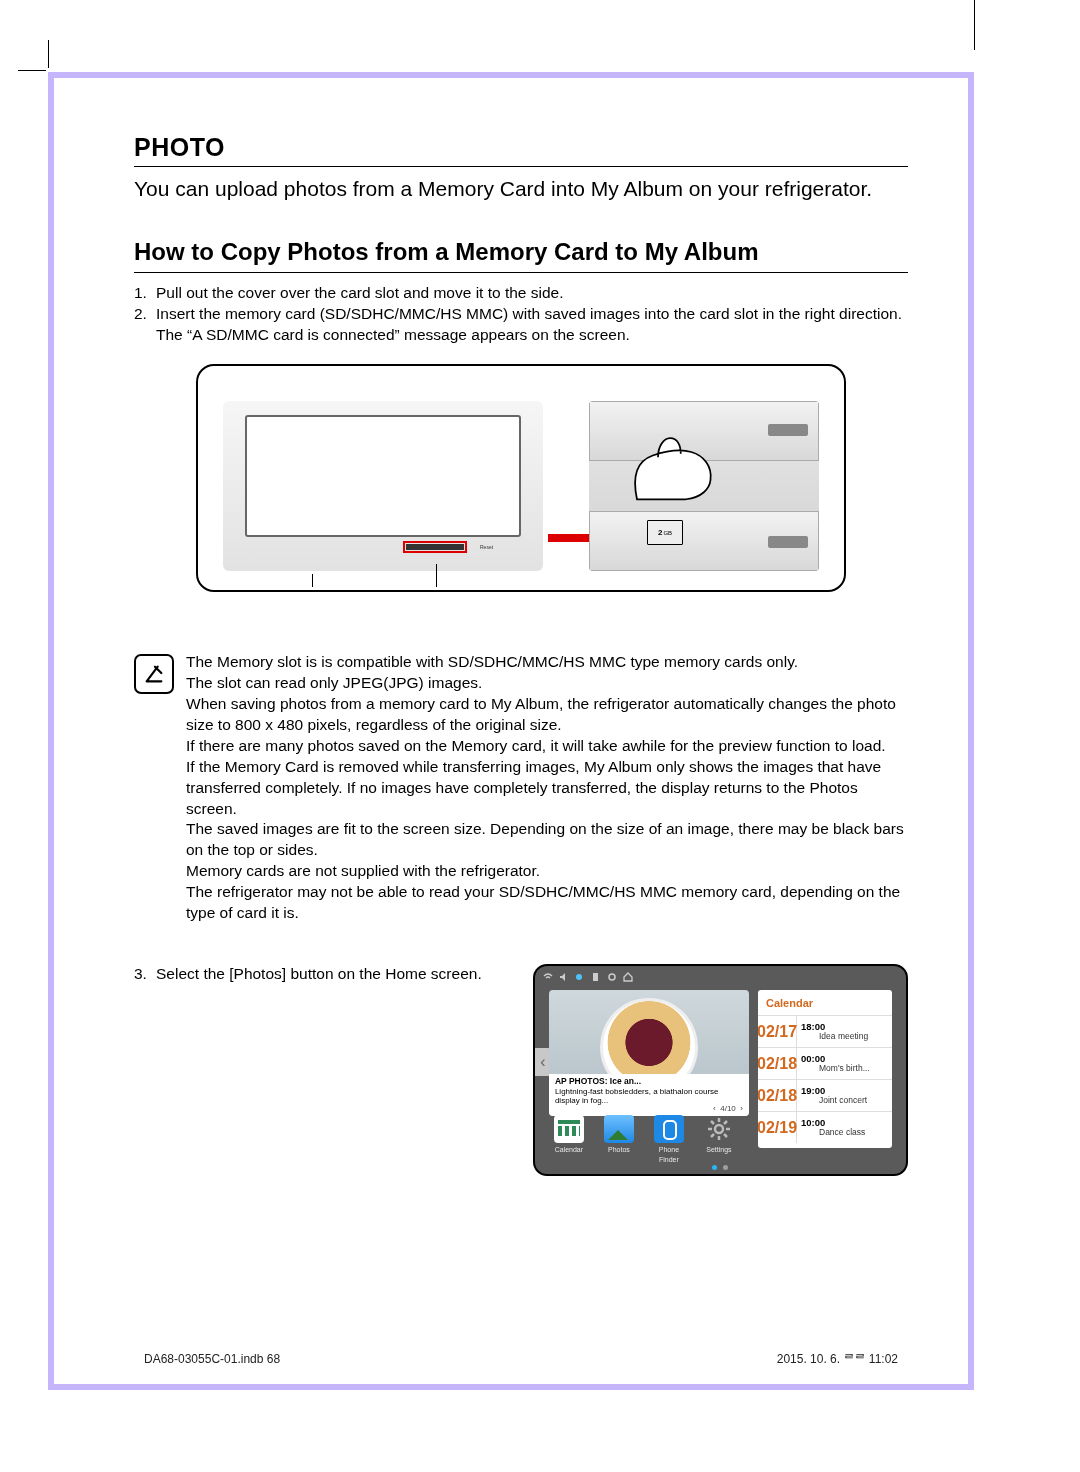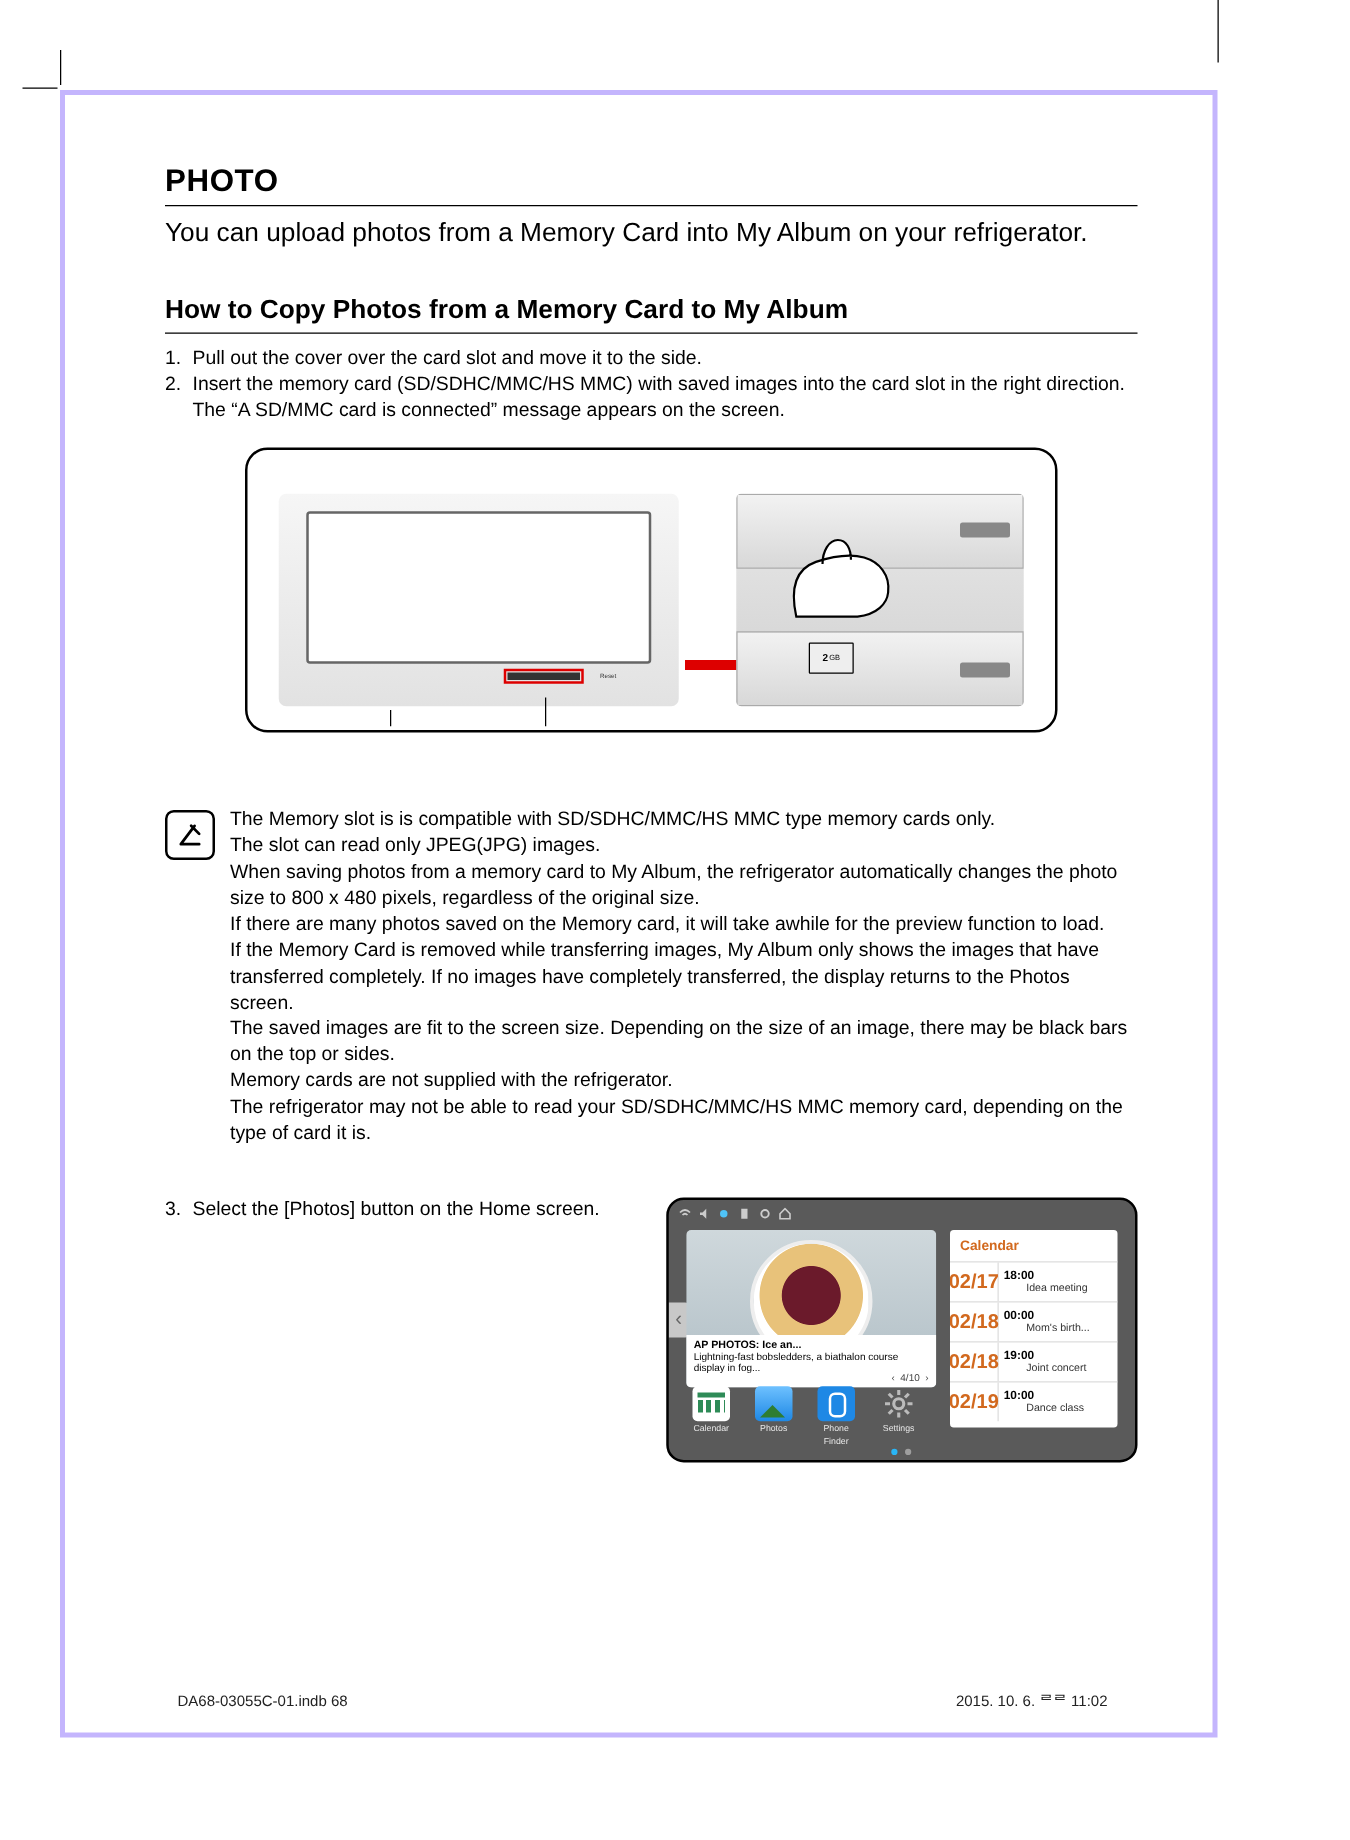--- a/index.html
+++ b/index.html
@@ -24,21 +24,21 @@
   .crop.top-h { left: 18px; top: 70px; width: 28px; height: 1px; }
   .crop.top-v { left: 48px; top: 40px; width: 1px; height: 28px; }
   .crop.tr-v  { left: 974px; top: 0; width: 1px; height: 50px; }
 
   .page-frame {
     position: absolute;
     left: 48px;
     top: 72px;
     width: 926px;
     height: 1318px;
-    border: 4px solid #c4b5fd;
+    border: 6px solid #c4b5fd;
     box-sizing: border-box;
     padding: 55px 60px 31px 80px;
   }
 
   .section-title {
     font-size: 25px;
     font-weight: bold;
     letter-spacing: 0.5px;
     padding-bottom: 4px;
   }
@@ -47,21 +47,21 @@
     background: #000;
     margin-bottom: 8px;
   }
   .intro {
     font-size: 21px;
     line-height: 1.35;
     margin-bottom: 35px;
   }
 
   .subheading {
-    font-size: 21px;
+    font-size: 24px;
     font-weight: bold;
     border-bottom: 1px solid #000;
     padding-bottom: 6px;
     margin-bottom: 10px;
     width: 100%;
     display: inline-block;
   }
 
   .steps {
     font-size: 15.5px;
@@ -293,21 +293,21 @@
   .dots span.on{ background:#29b6f6;}
 
   .footer-center {
     position:absolute; left:0; right:0; bottom:48px;
     text-align:center; font-size:15px;
   }
   .footer-left {
     position:absolute; left:90px; bottom:18px; font-size:12px; color:#222;
   }
   .footer-right {
-    position:absolute; right:84px; bottom:18px; font-size:12px; color:#222;
+    position:absolute; right:70px; bottom:18px; font-size:12px; color:#222;
   }
 </style>
 </head>
 <body>
 
 <div class="page-outer">
 
   <div class="crop top-h"></div>
   <div class="crop top-v"></div>
   <div class="crop tr-v"></div>

